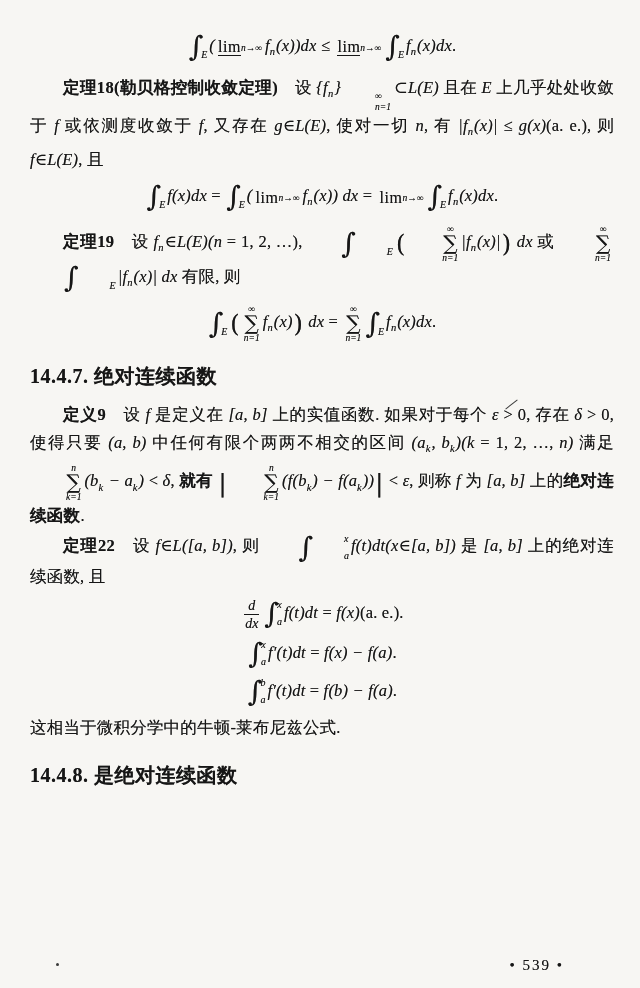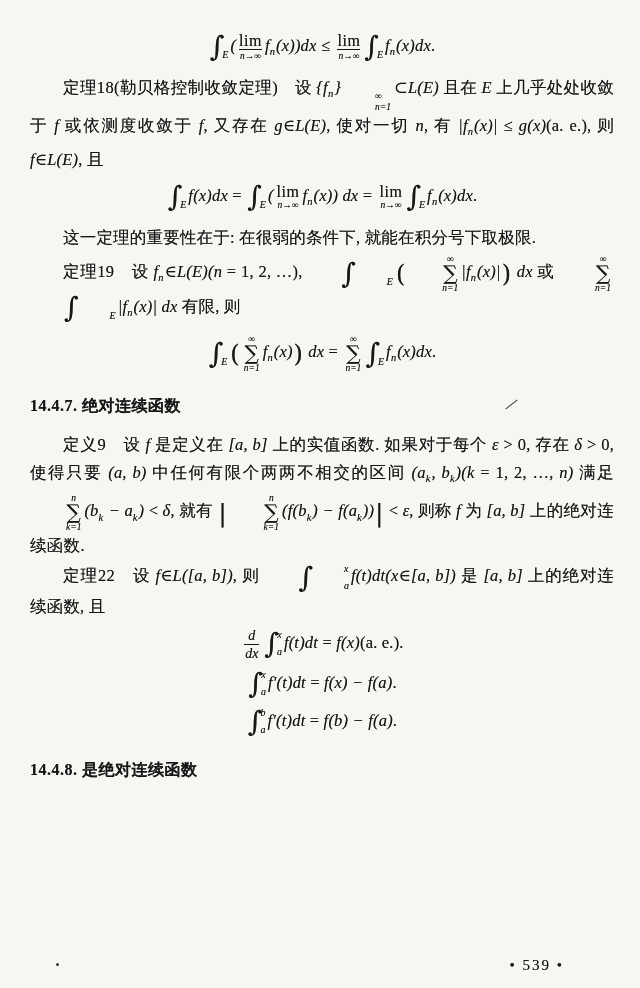--- a/index.html
+++ b/index.html
@@ -7,37 +7,37 @@
     width:640px;height:988px;overflow:hidden;
     background:#f7f6f3;color:#161616;
     font-family:"Liberation Serif","DejaVu Serif",serif;
     text-shadow:0 0 .6px rgba(0,0,0,.55);
   }
   .page{position:relative;width:640px;height:988px;box-sizing:border-box;
     padding:24px 26px 0 30px;overflow:hidden;}
   .para{font-size:16.5px;line-height:28px;text-align:justify;text-indent:33px;margin:0 0 2px;}
   .para.flush{text-indent:0;}
   .formula{text-align:center;margin:7px 0;font-size:16.5px;line-height:30px;}
-  .heading{font-weight:bold;font-size:16px;line-height:26px;margin:20px 0 12px;letter-spacing:.5px;}
+  .heading{font-weight:bold;font-size:20px;line-height:26px;margin:20px 0 12px;letter-spacing:.5px;}
   .mc{letter-spacing:.2px;}
   .mi{font-style:italic;letter-spacing:.2px;}
-  .mb{font-weight:normal;letter-spacing:.3px;}
+  .mb{font-weight:bold;letter-spacing:.3px;}
   .msub{font-size:10.5px;font-style:italic;vertical-align:-4px;margin:0 1px 0 0;}
   .mss{display:inline-flex;flex-direction:column;align-items:flex-start;
     vertical-align:-6px;font-size:9.5px;line-height:9px;font-style:italic;margin:0 3px 0 1px;}
   .mss .u{margin-bottom:2px;}
   .int{display:inline-flex;vertical-align:middle;margin:0 2px 0 1px;}
   .int .g{font-size:28px;line-height:30px;font-family:"DejaVu Serif","DejaVu Sans",serif;}
   .int .lims{display:inline-flex;flex-direction:column;justify-content:space-between;
     margin-left:-2px;padding:1px 0 2px;font-size:10px;line-height:10px;font-style:italic;}
   .int .lims span{min-height:10px;display:block;}
   .sum{display:inline-flex;flex-direction:column;align-items:center;vertical-align:middle;
     margin:0 3px;font-size:9.5px;line-height:10px;font-style:italic;}
   .sum .g{font-size:20px;line-height:19px;font-style:normal;font-family:"DejaVu Serif","DejaVu Sans",serif;}
-  .lim{display:inline-flex;flex-direction:column;align-items:center;vertical-align:middle;
+  .lim{display:inline-flex;flex-direction:row;align-items:center;vertical-align:middle;
     margin:0 3px;font-size:9.5px;line-height:10px;font-style:italic;}
   .lim .g{font-size:16px;line-height:15px;font-style:normal;letter-spacing:.5px;}
   .lim .g.bar{border-bottom:1.2px solid currentColor;padding-bottom:1px;}
   .lim .d{margin-top:1px;}
   .frac{display:inline-flex;flex-direction:column;align-items:center;vertical-align:middle;
     margin:0 4px;font-size:14px;line-height:15px;font-style:italic;}
   .frac .fn{border-bottom:1.1px solid currentColor;padding:0 4px 1px;}
   .frac .fd{padding-top:1px;}
   .mbig{font-size:24px;line-height:1;vertical-align:middle;margin:0 1px;
     font-family:"DejaVu Serif","DejaVu Sans",serif;}
@@ -92,21 +92,20 @@
         </span><span class="mi">f</span><span class="msub">n</span><span class="mi">(x)) dx</span><span class="mc"> = </span><span class="lim">
           <span class="g">lim</span>
           <span class="d">n→∞</span>
         </span><span class="int">
           <span class="g">∫</span>
           <span class="lims">
             <span class="u">&nbsp;</span>
             <span class="d">E</span>
           </span>
         </span><span class="mi">f</span><span class="msub">n</span><span class="mi">(x)dx</span><span class="mc">.</span></div>
-      <div class="para"><span class="mc">这一定理的重要性在于: 在很弱的条件下, 就能在积分号下取极限.</span></div>
       <div class="para"><span class="mb">定理19</span><span class="mc">　设 </span><span class="mi">f</span><span class="msub">n</span><span class="mc">∈</span><span class="mi">L(E)(n</span><span class="mc"> = 1, 2, …), </span><span class="int">
           <span class="g">∫</span>
           <span class="lims">
             <span class="u">&nbsp;</span>
             <span class="d">E</span>
           </span>
         </span><span class="mbig">(</span><span class="sum">
           <span class="u">∞</span>
           <span class="g">∑</span>
           <span class="d">n=1</span>
@@ -176,18 +175,19 @@
             <span class="d">a</span>
           </span>
         </span><span class="mi">f′(t)dt</span><span class="mc"> = </span><span class="mi">f(x) − f(a)</span><span class="mc">.</span></div>
       <div class="formula"><span class="int">
           <span class="g">∫</span>
           <span class="lims">
             <span class="u">b</span>
             <span class="d">a</span>
           </span>
         </span><span class="mi">f′(t)dt</span><span class="mc"> = </span><span class="mi">f(b) − f(a)</span><span class="mc">.</span></div>
+      <div class="para flush"><span class="mc">这相当于微积分学中的牛顿-莱布尼兹公式.</span></div>
       <div class="heading">14.4.8. 是绝对连续函数</div>
     </div>
   <div class="stray"></div>
   <div class="speck"></div>
   <div class="footer">• 539 •</div>
 </div>
 
 </body></html>

